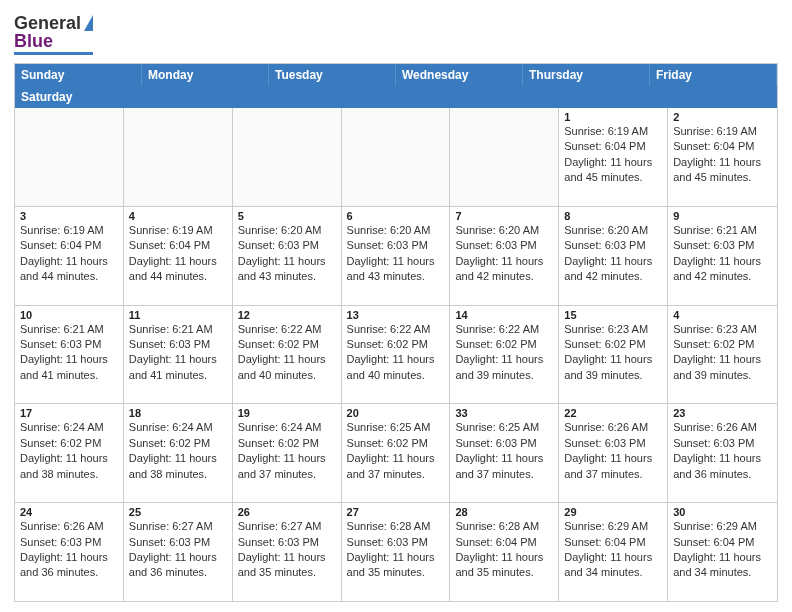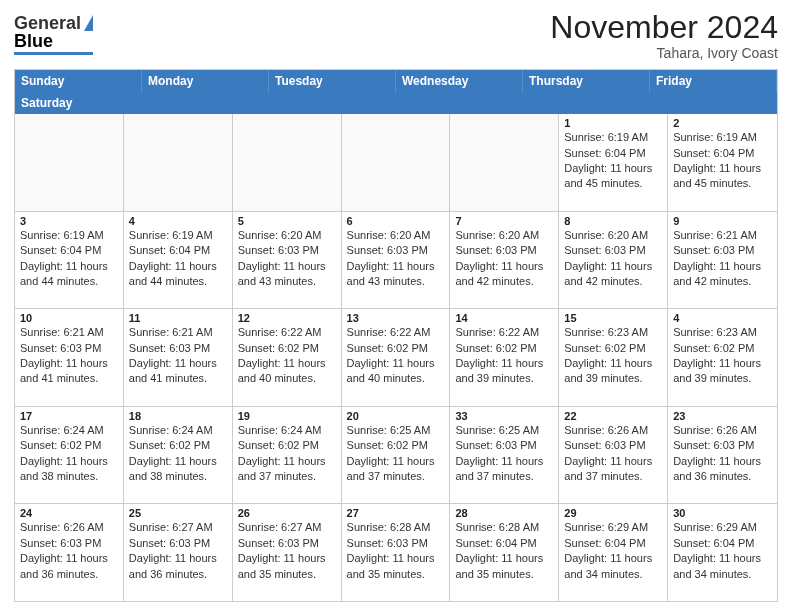--- a/index.html
+++ b/index.html
@@ -103,29 +103,25 @@
 <div class="page">
   <div class="header">
     <div class="logo">
       <div style="display:flex;align-items:flex-end;gap:0">
         <div style="display:flex;flex-direction:column;align-items:flex-start;">
           <div style="display:flex;align-items:center;">
             <span style="font-size:18px;font-weight:bold;color:#333;line-height:1;">General</span>
             <span style="display:inline-block;width:0;height:0;border-left:9px solid transparent;border-bottom:16px solid #3a7abf;margin-left:3px;margin-bottom:1px;"></span>
           </div>
           <div style="display:flex;flex-direction:column;align-items:flex-start;width:100%">
-            <span style="font-size:18px;font-weight:bold;color:#000000;line-height:1;">Blue</span>
+            <span style="font-size:18px;font-weight:bold;color:#701a75;line-height:1;">Blue</span>
             <div style="height:3px;background:#3a7abf;width:100%;margin-top:2px;"></div>
           </div>
         </div>
       </div>
-    </div>
-    <div class="title-area">
-      <div class="month-title">November 2024</div>
-      <div class="location">Tahara, Ivory Coast</div>
     </div>
   </div>
 
   <div class="calendar">
     <div class="cal-header">
     <div class="cal-header-cell">Sunday</div>
         <div class="cal-header-cell">Monday</div>
         <div class="cal-header-cell">Tuesday</div>
         <div class="cal-header-cell">Wednesday</div>
         <div class="cal-header-cell">Thursday</div>

